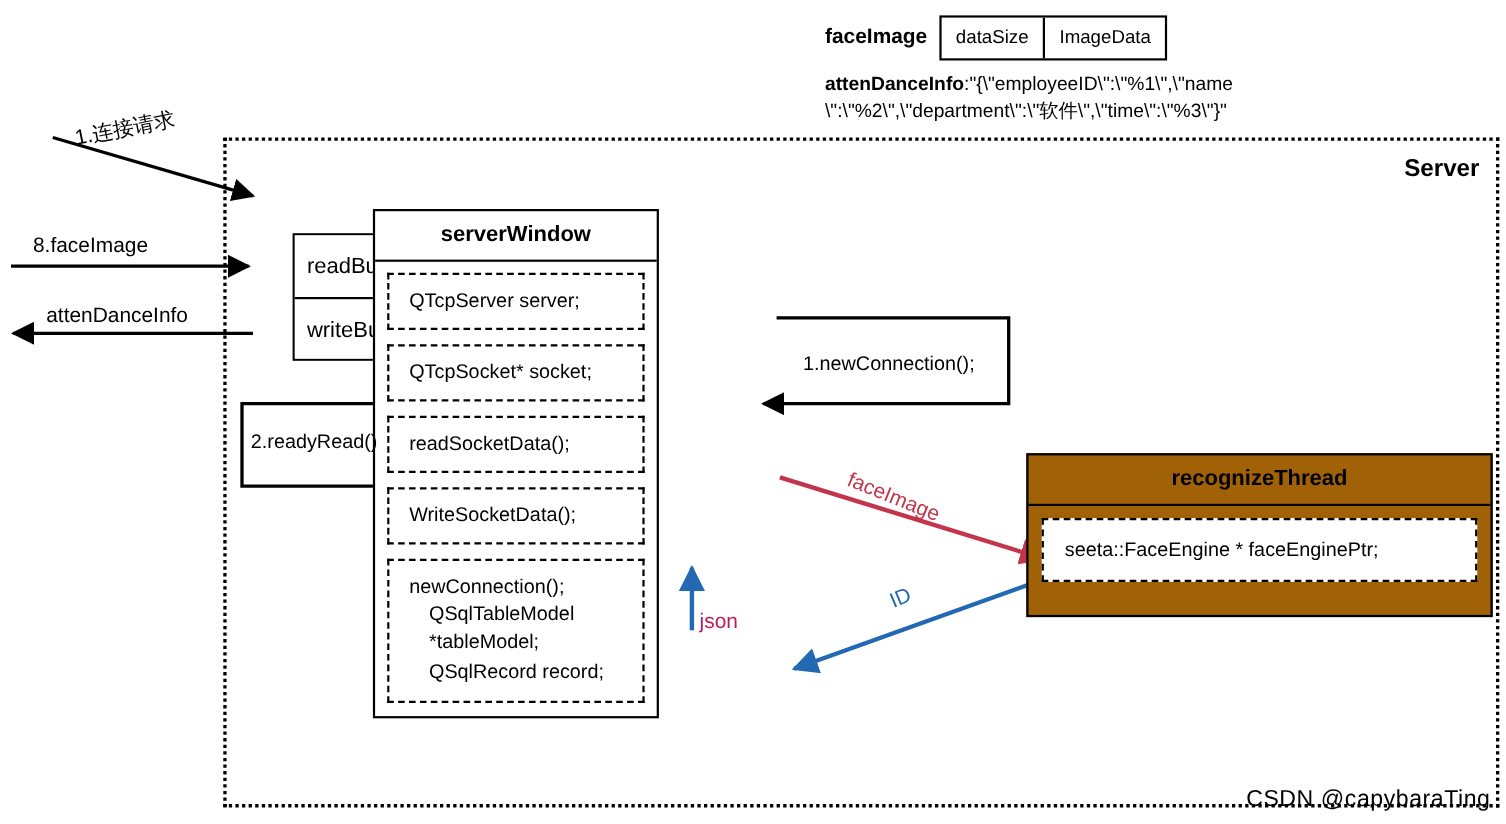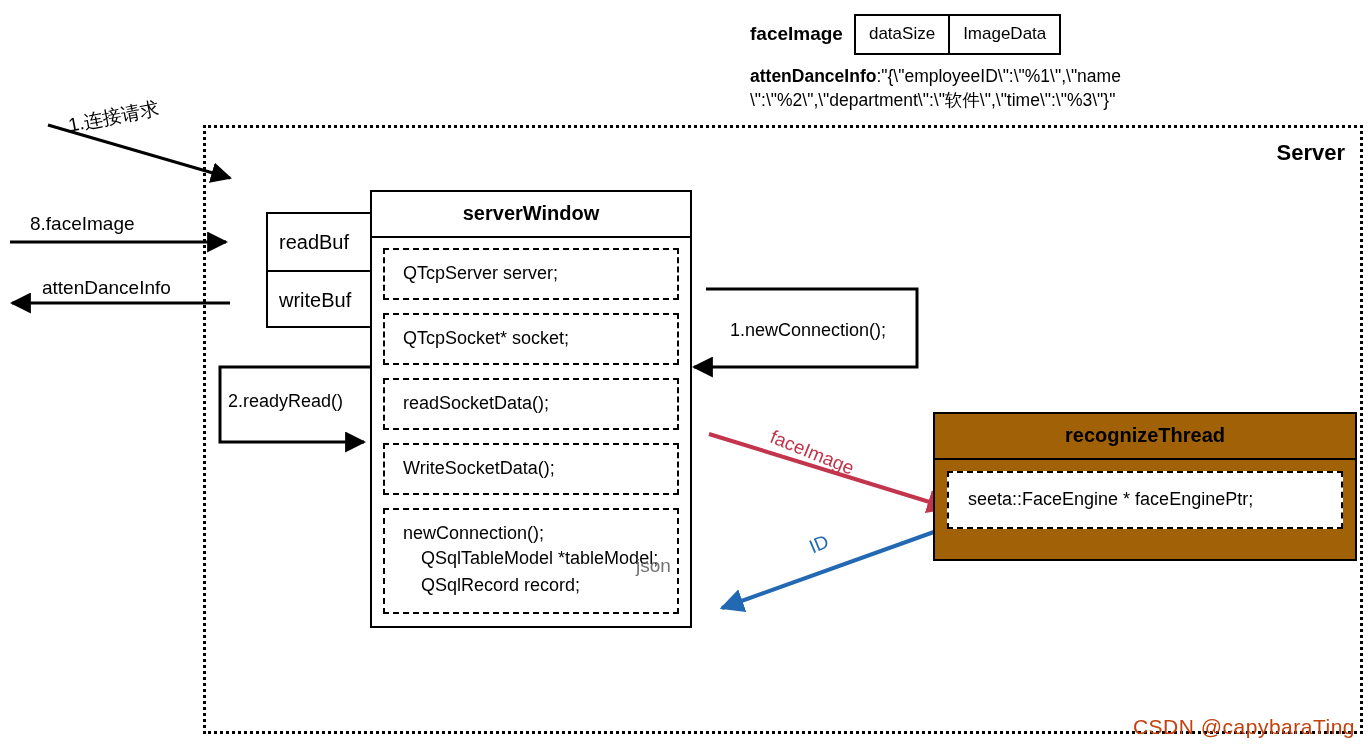--- a/index.html
+++ b/index.html
@@ -72,22 +72,22 @@
     height: 56px;
     line-height: 56px;
     padding-left: 11px;
     box-sizing: border-box;
     background: #fff;
   }
   .buffer-cell + .buffer-cell { border-top: 2.5px solid #000; }
 
   
   #server-window {
-    left: 370px; top: 190px;
-    width: 322px;
+    left: 339px; top: 190px;
+    width: 260px;
     border: 2.5px solid #000;
     box-sizing: border-box;
     background: #fff;
   }
   .class-title {
     font-size: 20px;
     font-weight: bold;
     text-align: center;
     padding: 10px 0 11px 0;
     border-bottom: 2.5px solid #000;
@@ -148,28 +148,28 @@
   }
   #label-id-blue {
     left: 806px; top: 538px;
     color: #2268b3;
     font-size: 19px;
     transform: rotate(-23deg);
     transform-origin: left top;
   }
   #label-json {
     left: 636px; top: 555px;
-    color: #737373;
+    color: #be185d;
     font-size: 19px;
   }
 
   
   #watermark {
     right: 14px; bottom: 10px;
-    color: #c2410c;
+    color: #000000;
     font-size: 21px;
     letter-spacing: 0.5px;
     white-space: nowrap;
   }
 
   
   #overlay {
     left: 0; top: 0;
     width: 1369px; height: 749px;
     pointer-events: none;

